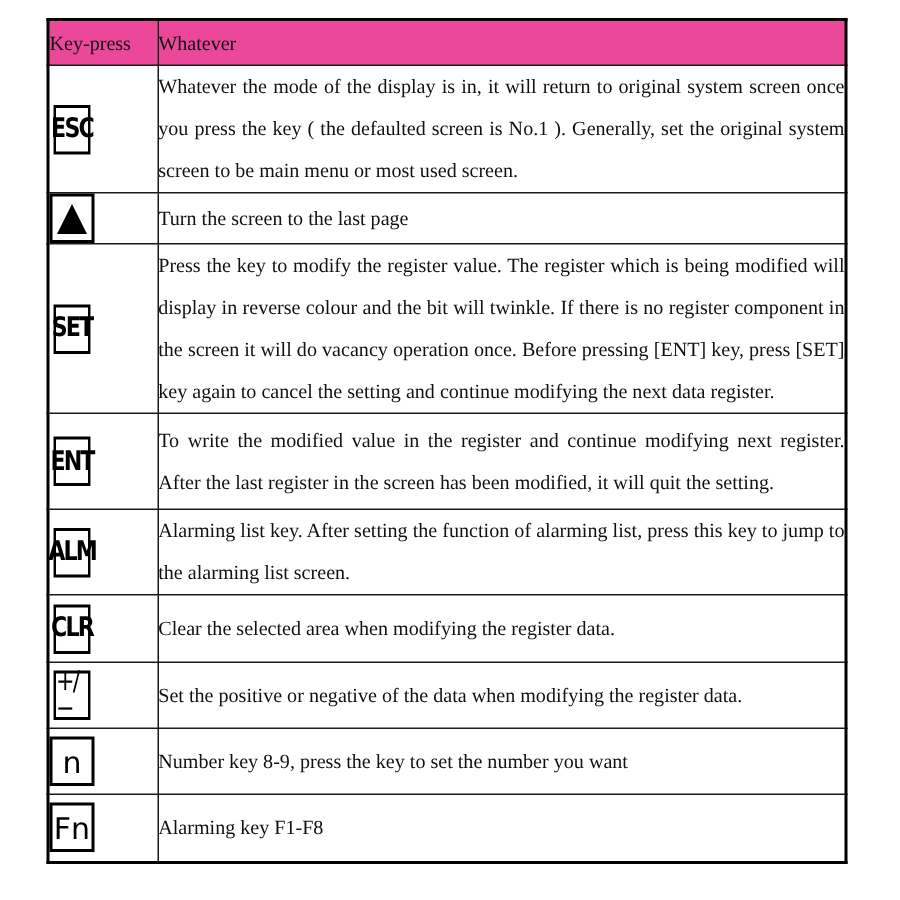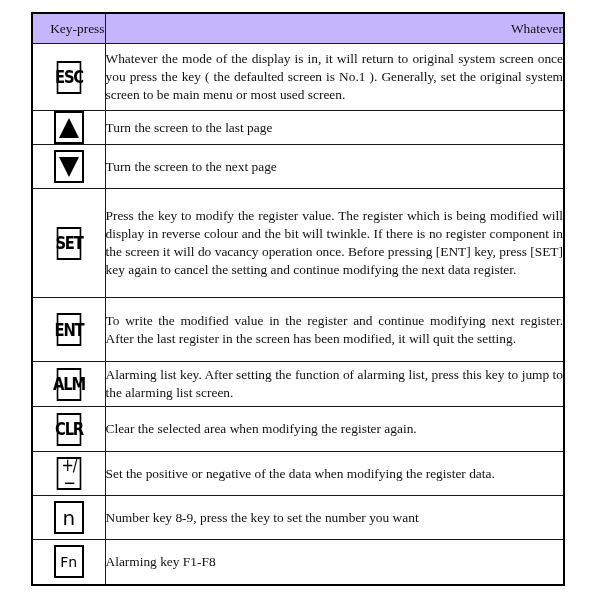--- a/index.html
+++ b/index.html
@@ -11,28 +11,28 @@
       border: 2px solid #000;
       font-family: "Liberation Serif", "DejaVu Serif", serif;
       font-size: 13.4px; color: #111;
       table-layout: fixed;
     }
     table.keys th, table.keys td {
       border: 1.5px solid #1a1a1a;
       padding: 0;
     }
     table.keys th {
-      background: #c4b5fd; font-weight: normal;
-      height: 29px; text-align: right; font-size: 13.4px;
+      background: #ec4899; font-weight: normal;
+      height: 29px; text-align: left; font-size: 13.4px;
     }
     col.c1 { width: 73px; }
-    td.key { text-align: center; vertical-align: middle; }
+    td.key { vertical-align: middle; }
     td.desc {
       padding: 0 7px 0 8px; text-align: justify; text-align-last: left;
-      line-height: 18px; vertical-align: middle;
+      line-height: 28px; vertical-align: middle;
     }
     .keybox {
       display: inline-flex; align-items: center; justify-content: center;
       width: 30px; height: 33px; border: 2.5px solid #000; box-sizing: border-box;
       font-family: "DejaVu Sans", "Liberation Sans", sans-serif;
       font-weight: bold; font-size: 18px; letter-spacing: -1.5px;
       transform: scaleX(0.82); color: #000; line-height: 1;
     }
     .keybox.plain { transform: none; font-weight: normal; letter-spacing: 0; }
     .keybox svg { display: block; }
@@ -61,30 +61,20 @@
     <tr style="height:33px">
       <td class="key">
         <span class="keybox plain">
           <svg width="22" height="24" viewBox="0 0 22 24">
               <polygon points="11,2 21,22 1,22" fill="#000"></polygon>
             </svg>
         </span>
       </td>
       <td class="desc">Turn the screen to the last page</td>
     </tr>
-    <tr style="height:44px">
-      <td class="key">
-        <span class="keybox plain">
-          <svg width="22" height="24" viewBox="0 0 22 24">
-              <polygon points="1,2 21,2 11,22" fill="#000"></polygon>
-            </svg>
-        </span>
-      </td>
-      <td class="desc">Turn the screen to the next page</td>
-    </tr>
     <tr style="height:109px">
       <td class="key">
         <span class="keybox">SET</span>
       </td>
       <td class="desc">Press the key to modify the register value. The register which is being modified will display in reverse colour and the bit will twinkle. If there is no register component in the screen it will do vacancy operation once. Before pressing [ENT] key, press [SET] key again to cancel the setting and continue modifying the next data register.</td>
     </tr>
     <tr style="height:64px">
       <td class="key">
         <span class="keybox">ENT</span>
       </td>
@@ -93,34 +83,34 @@
     <tr style="height:45px">
       <td class="key">
         <span class="keybox">ALM</span>
       </td>
       <td class="desc">Alarming list key. After setting the function of alarming list, press this key to jump to the alarming list screen.</td>
     </tr>
     <tr style="height:45px">
       <td class="key">
         <span class="keybox">CLR</span>
       </td>
-      <td class="desc">Clear the selected area when modifying the register again.</td>
+      <td class="desc">Clear the selected area when modifying the register data.</td>
     </tr>
     <tr style="height:44px">
       <td class="key">
         <span class="keybox" style="font-weight:normal">+/−</span>
       </td>
       <td class="desc">Set the positive or negative of the data when modifying the register data.</td>
     </tr>
     <tr style="height:44px">
       <td class="key">
         <span class="keybox plain" style="font-size:20px">n</span>
       </td>
       <td class="desc">Number key 8-9, press the key to set the number you want</td>
     </tr>
     <tr style="height:45px">
       <td class="key">
-        <span class="keybox plain" style="font-size:14px">Fn</span>
+        <span class="keybox plain" style="font-size:20px">Fn</span>
       </td>
       <td class="desc">Alarming key F1-F8</td>
     </tr>
   </tbody>
 </table>
 
 </body></html>

